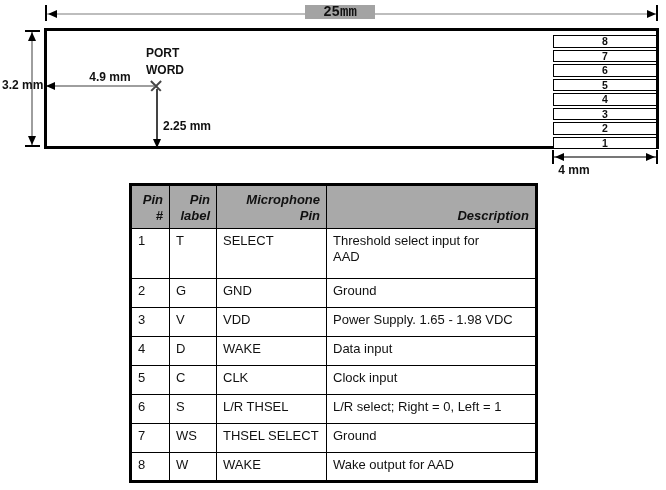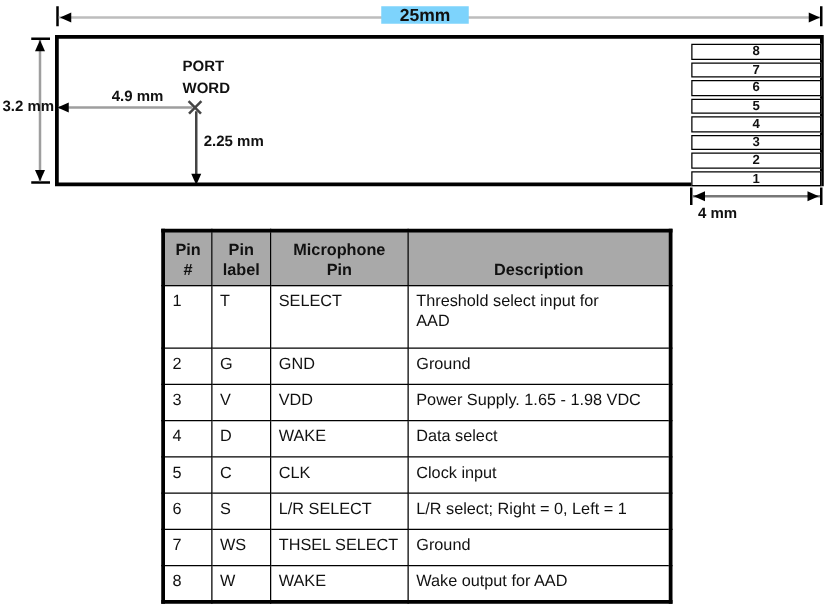--- a/index.html
+++ b/index.html
@@ -41,38 +41,38 @@
   .porthole-label{position:absolute;left:146px;top:45px;font-weight:bold;font-size:12px;line-height:17px;}
   
   .pin-table{
     position:absolute;left:129px;top:183px;
     border-collapse:collapse;table-layout:fixed;width:406px;
     font-size:13px;line-height:16px;
   }
   .pin-table th,.pin-table td{border:1.5px solid #000;padding:4px 6px;box-sizing:border-box;}
   .pin-table{border:3px solid #000;}
   .pin-table th{
-    background:var(--header-bg);font-weight:bold;text-align:center;vertical-align:bottom;
+    background:var(--header-bg);font-weight:bold;text-align:right;vertical-align:bottom;font-style:italic;
   }
   .pin-table thead tr{height:44px;}
   .pin-table tbody tr{height:29px;}
   .pin-table tbody tr:first-child{height:50px;}
   .pin-table td{vertical-align:top;white-space:pre-line;}
 </style>
 </head>
 <body>
 
 <div class="canvas">
 
   <div class="tick-v abs" style="left:45px;top:5px;height:16px;"></div>
   <div class="tick-v abs" style="left:656px;top:5px;height:16px;"></div>
   <div class="dimline-h" style="left:47px;top:13px;width:609px;background:#bdbdbd;"></div>
   <div class="arr arr-left" style="left:48px;top:10px;"></div>
   <div class="arr arr-right" style="left:647px;top:10px;"></div>
-  <div class="dim-label" style="left:305px;top:5px;width:70px;text-align:center;font-size:14px;background:#7dd3fc;">25mm</div>
+  <div class="dim-label" style="left:305px;top:5px;width:70px;text-align:center;font-size:14px;background:#a3a3a3;font-family:Liberation Mono, monospace;">25mm</div>
 
   <div class="flex-rect"></div>
 
   <div class="tick-h abs" style="left:25px;top:30px;width:15px;"></div>
   <div class="tick-h abs" style="left:25px;top:145px;width:15px;"></div>
   <div class="dimline-v" style="left:31px;top:32px;height:113px;"></div>
   <div class="arr arr-up" style="left:28px;top:32px;"></div>
   <div class="arr arr-down" style="left:28px;top:136px;"></div>
   <div class="dim-label" style="left:2px;top:78px;">3.2 mm</div>
 
@@ -81,21 +81,21 @@
   <div class="dim-label" style="left:74px;top:70px;width:72px;text-align:center;">4.9 mm</div>
 
   <div class="porthole-label">
     <div>PORT</div>
     <div>WORD</div>
   </div>
   <div class="xmark"></div>
 
   <div class="dimline-v" style="left:156px;top:89px;height:52px;background:#444;"></div>
   <div class="arr arr-down" style="left:153px;top:139px;"></div>
-  <div class="dim-label" style="left:163px;top:106px;">2.25 mm</div>
+  <div class="dim-label" style="left:163px;top:119px;">2.25 mm</div>
 
   <div class="pin-stack">
       <div class="pin-box">8</div>
       <div class="pin-box">7</div>
       <div class="pin-box">6</div>
       <div class="pin-box">5</div>
       <div class="pin-box">4</div>
       <div class="pin-box">3</div>
       <div class="pin-box">2</div>
       <div class="pin-box">1</div>
@@ -140,32 +140,32 @@
         <tr>
           <td>3</td>
           <td>V</td>
           <td>VDD</td>
           <td>Power Supply. 1.65 - 1.98 VDC</td>
         </tr>
         <tr>
           <td>4</td>
           <td>D</td>
           <td>WAKE</td>
-          <td>Data select</td>
+          <td>Data input</td>
         </tr>
         <tr>
           <td>5</td>
           <td>C</td>
           <td>CLK</td>
           <td>Clock input</td>
         </tr>
         <tr>
           <td>6</td>
           <td>S</td>
-          <td>L/R SELECT</td>
+          <td>L/R THSEL</td>
           <td>L/R select; Right = 0, Left = 1</td>
         </tr>
         <tr>
           <td>7</td>
           <td>WS</td>
           <td>THSEL SELECT</td>
           <td>Ground</td>
         </tr>
         <tr>
           <td>8</td>

